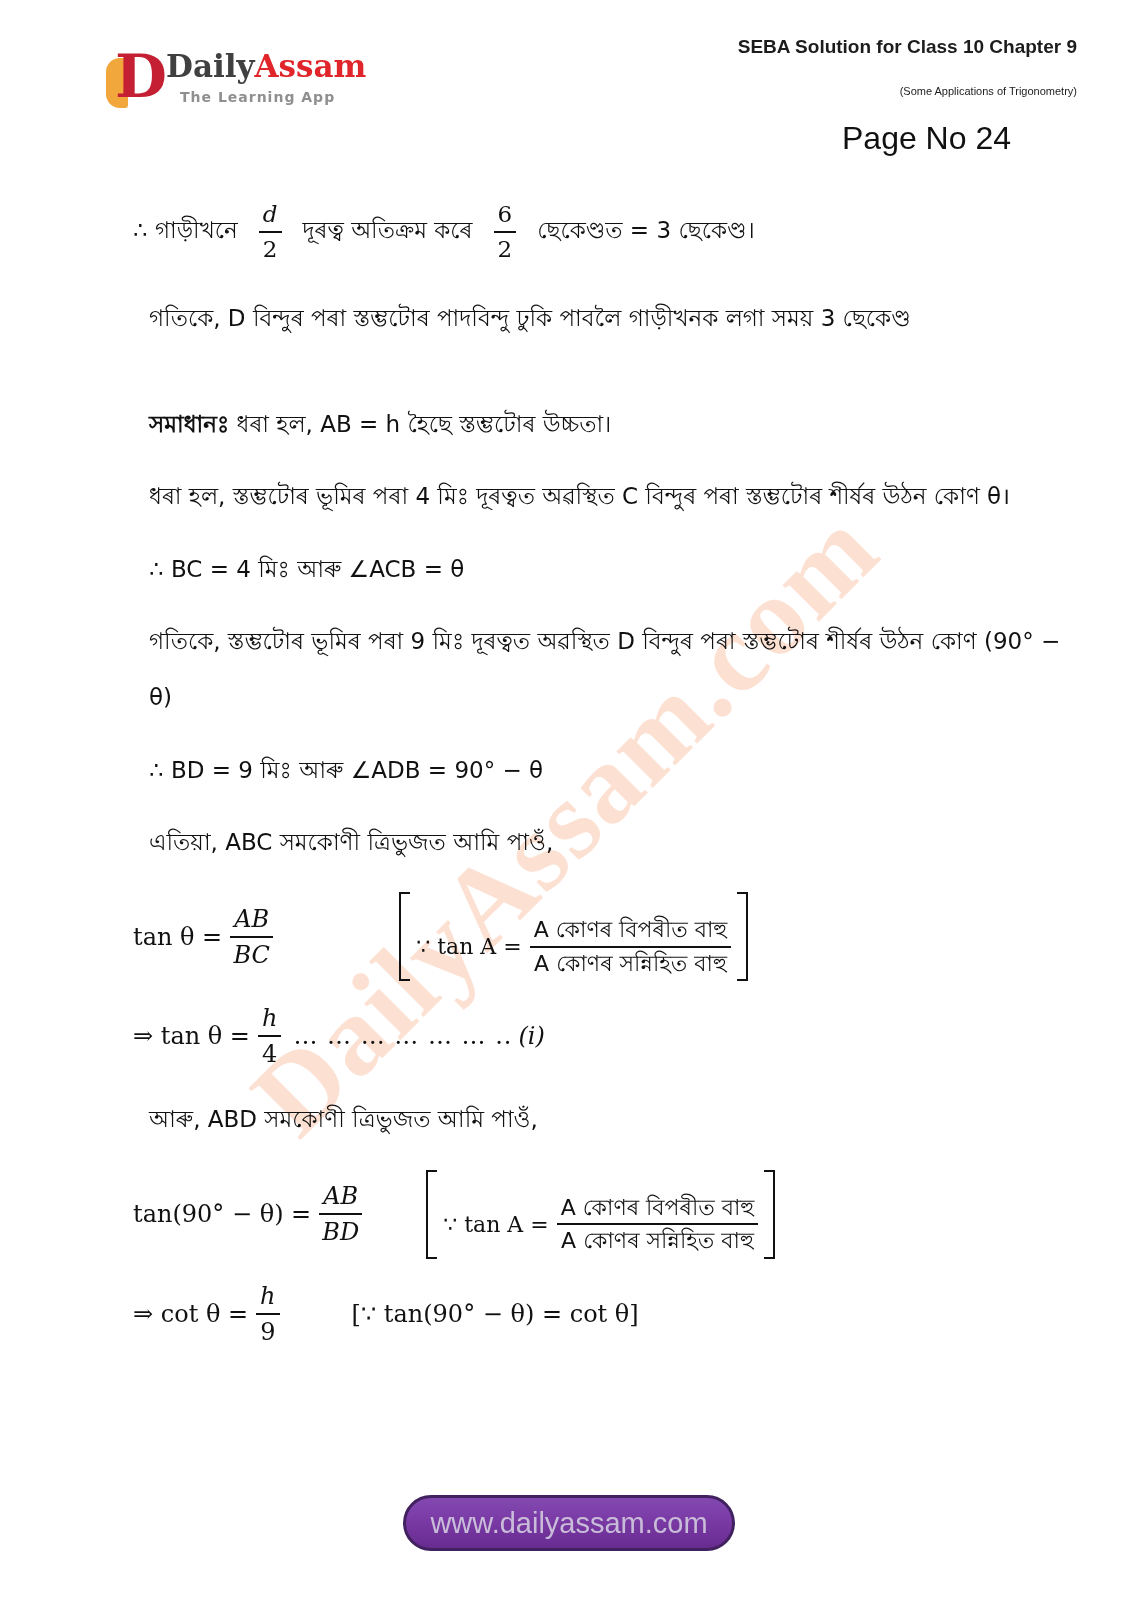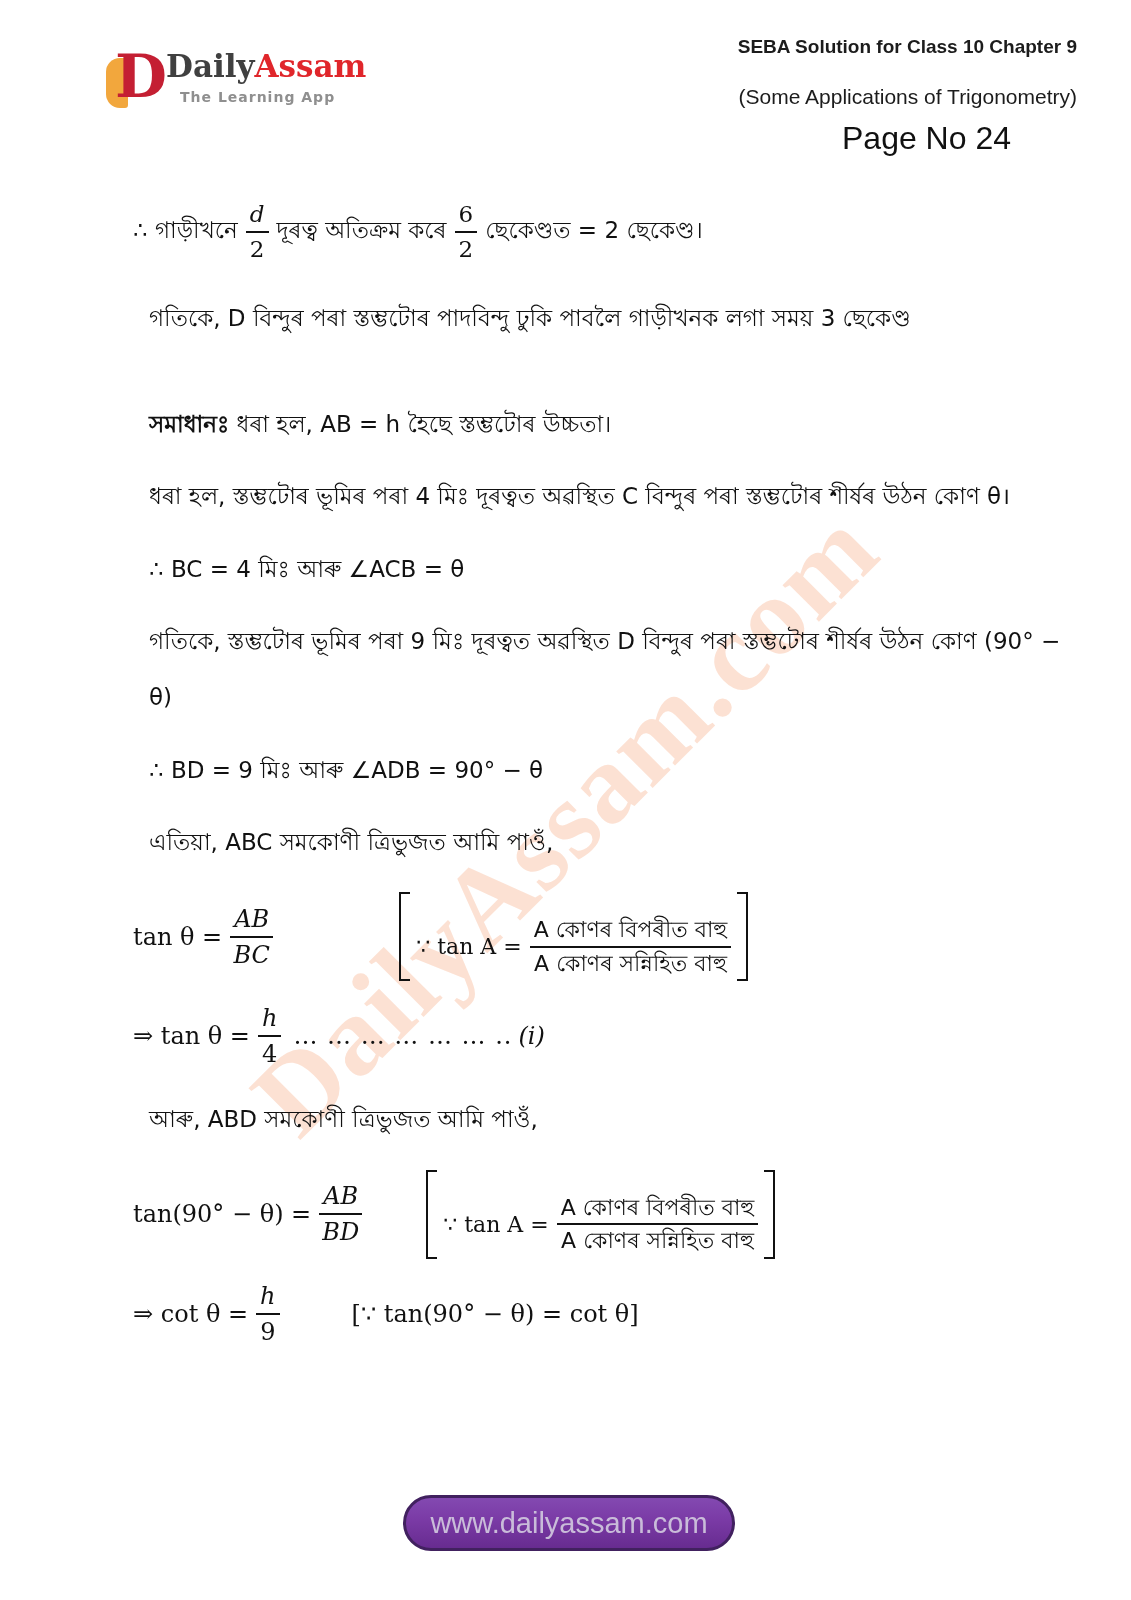--- a/index.html
+++ b/index.html
@@ -41,40 +41,40 @@
   .brand-w2 { color:#E0262B; }
   .brand-tagline { font-size:14px; font-weight:bold; color:#8F8F8F; letter-spacing:1px; margin:6px 0 0 14px; }
 
   .header-right {
     position:absolute; right:54px; top:36px;
     text-align:right; z-index:2;
     font-family:"Liberation Sans", sans-serif;
     color:#1c1c1c;
   }
   .hr-line1 { font-size:19px; font-weight:700; }
-  .hr-line2 { font-size:21px; font-weight:500; margin-top:27px; }
+  .hr-line2 { font-size:11px; font-weight:500; margin-top:27px; }
   .page-no {
     position:absolute; right:120px; top:120px;
     font-family:"Liberation Sans", sans-serif;
     font-size:32px; color:#111; z-index:2;
   }
 
   
   .content { position:absolute; left:133px; top:196px; width:948px; z-index:1; font-size:23px; }
   .content p { margin:16px; line-height:2.45; }
 
   .math { font-family:"DejaVu Serif", serif; }
   .mi { font-family:"DejaVu Serif", serif; font-style:italic; }
 
   .frac { display:inline-flex; flex-direction:column; align-items:center; vertical-align:middle; margin:0 8px; line-height:1.25; text-align:center; }
   .frac .num { border-bottom:2px solid #111; padding:0 4px 2px; }
   .frac .den { padding-top:2px; }
 
   .row { display:flex; align-items:center; }
-  .row-conclusion { margin:4px 0 26px; }
+  .row-conclusion { margin:4px 0 26px;gap:13px; }
   .p-time { margin-bottom:50px !important; }
   .p-question { font-weight:bold; font-size:24px; line-height:2.3; margin-bottom:10px !important; }
   .p-sol b { font-weight:bold; }
 
   .eq-row { display:flex; align-items:center; margin:22px 0; font-size:24px; }
   .eq-lhs { font-family:"DejaVu Serif", serif; }
   .bracketed { display:flex; align-items:stretch; }
   .br { width:9px; border:2.5px solid #111; border-right:none; flex:0 0 auto; }
   .br.right { border:2.5px solid #111; border-left:none; }
   .note-body { display:flex; align-items:center; padding:4px 6px; font-size:22px;margin-top:20px; }
@@ -130,21 +130,21 @@
       <span>∴ গাড়ীখনে</span>
       <span class="frac math">
         <span class="num mi">d</span>
         <span class="den">2</span>
       </span>
       <span>দূৰত্ব অতিক্ৰম কৰে</span>
       <span class="frac math">
         <span class="num">6</span>
         <span class="den">2</span>
       </span>
-      <span>ছেকেণ্ডত = 2 ছেকেণ্ড।</span>
+      <span>ছেকেণ্ডত = 3 ছেকেণ্ড।</span>
     </div>
 
     <p class="p-time">গতিকে, D বিন্দুৰ পৰা স্তম্ভটোৰ পাদবিন্দু ঢুকি পাবলৈ গাড়ীখনক লগা সময় 3 ছেকেণ্ড</p>
 
 
     <p class="p-sol"><b>সমাধানঃ</b><span> ধৰা হল, AB = h হৈছে স্তম্ভটোৰ উচ্চতা।</span></p>
 
     <p>ধৰা হল, স্তম্ভটোৰ ভূমিৰ পৰা 4 মিঃ দূৰত্বত অৱস্থিত C বিন্দুৰ পৰা স্তম্ভটোৰ শীৰ্ষৰ উঠন কোণ θ।</p>
 
     <p>∴ BC = 4 মিঃ আৰু ∠ACB = θ</p>

